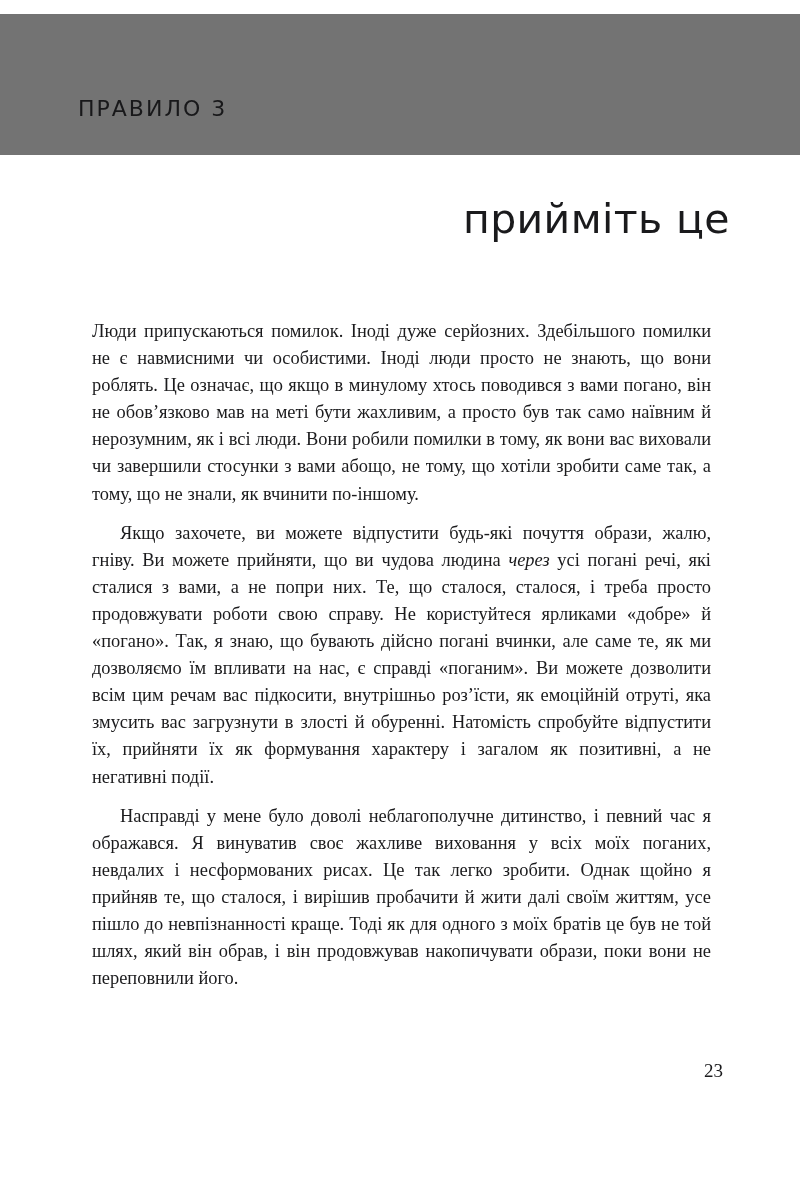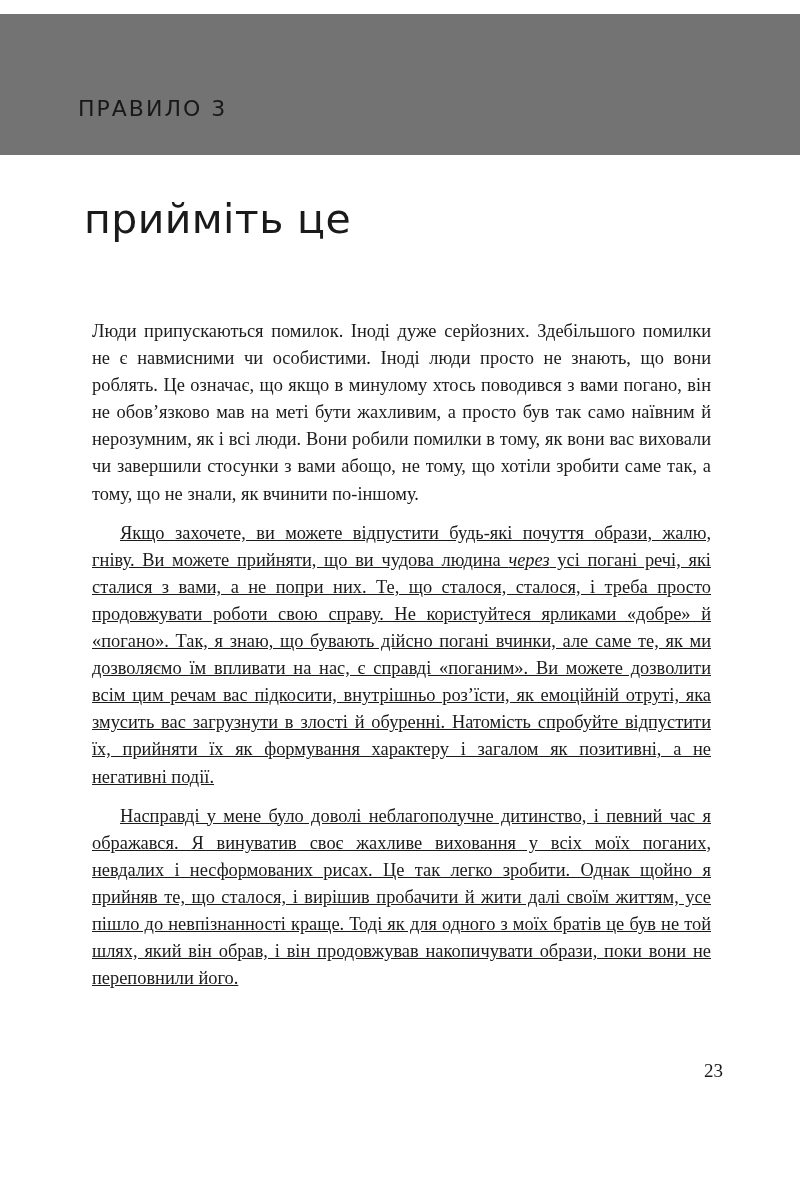--- a/index.html
+++ b/index.html
@@ -57,41 +57,41 @@
     line-height: 52px;
     letter-spacing: 0.4px;
     color: #1a1a1c;
   }
   .chapter-title .line {
     display: block;
     white-space: nowrap;
   }
   .chapter-title .line.second {
     padding-left: 4px;
+    text-align: right;
   }
 
   
   .body-copy {
     position: absolute;
     left: 80px;
     top: 306px;
     width: 643px;
   }
   .body-copy p {
     margin: 12px;
     font-size: 18.4px;
     line-height: 27.1px;
     text-align: justify;
     text-justify: inter-word;
     color: #1b1b1d;
     hyphens: manual;
   }
   .body-copy p.indented {
     text-indent: 28px;
-    text-decoration: underline;
   }
   .body-copy p + p {
     margin-top: 0;
   }
   .body-copy em {
     font-style: italic;
   }
 
   
   .folio {

